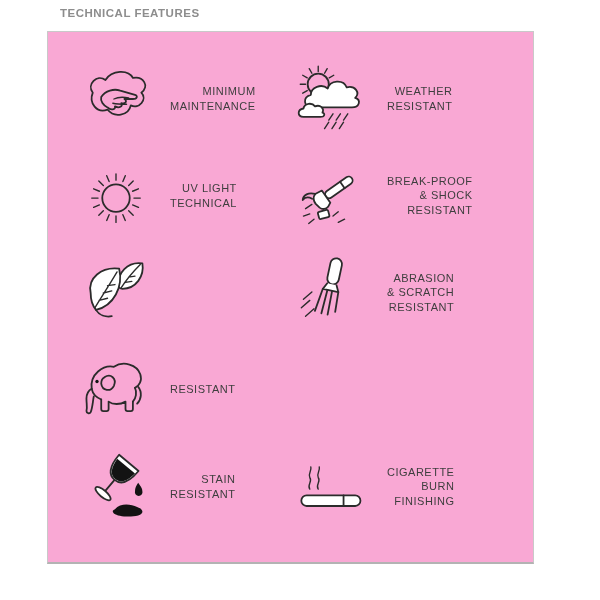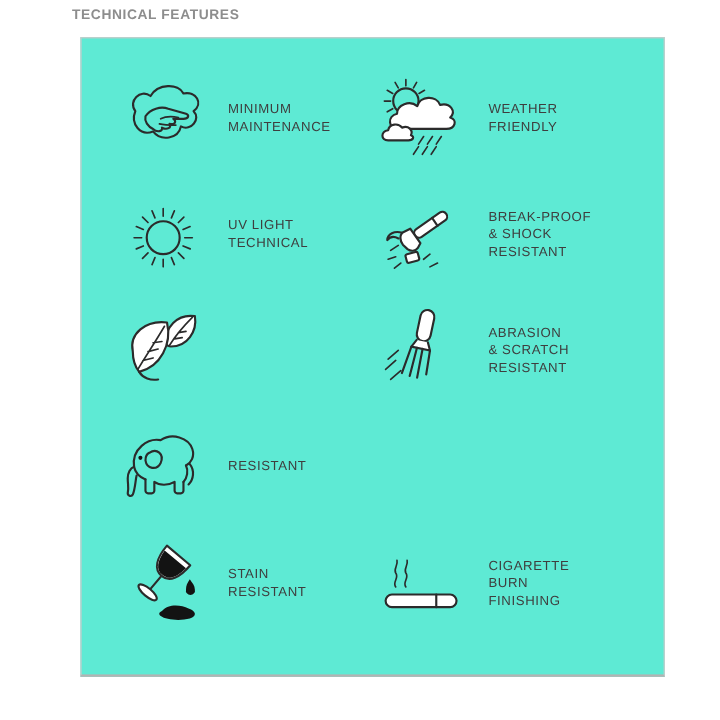--- a/index.html
+++ b/index.html
@@ -1,21 +1,21 @@
 <!DOCTYPE html>
 <html><head>
 <meta charset="utf-8">
 <style>
   html,body{margin:0;padding:0;background:#fff;}
-  #stage{position:relative;width:600px;height:600px;background:#fff;overflow:hidden;
+  #stage{position:relative;width:552px;height:600px;background:#fff;overflow:hidden;
          font-family:"Liberation Sans",sans-serif;}
   .page-title{position:absolute;left:60px;top:7px;font-size:11.5px;font-weight:bold;
               color:#8d8d8d;letter-spacing:.5px;}
-  .panel{position:absolute;left:67px;top:31px;width:487px;height:533px;background:#5eead4;
-         border:1px solid #c9c9c9;border-bottom:2px solid #b3b3b3;box-sizing:border-box;}
+  .panel{position:absolute;left:47px;top:31px;width:487px;height:533px;background:#f9a8d4;
+         border:1px solid #c9c9c9;border-bottom:2px solid #b3b3b3;box-sizing:border-box;text-align:right;}
   .features-grid{display:grid;grid-template-columns:217px 1fr;grid-template-rows:repeat(5,97px);
                  padding:18px 0 0 28px;}
   .cell{display:flex;align-items:center;}
   .icon-box{width:80px;min-width:80px;height:80px;display:flex;align-items:center;justify-content:center;
             margin-right:14px;}
   .feature-label{font-size:11px;color:#3e3e3e;letter-spacing:.5px;line-height:1.32;
                  white-space:pre-line;}
   
   .ic path,.ic line,.ic rect,.ic circle,.ic ellipse{fill:none;stroke:#2b2b2b;stroke-width:1.7;
        stroke-linecap:round;stroke-linejoin:round;}
@@ -50,21 +50,21 @@
         <div class="icon-box">
           <svg class="ic" width="76" height="76" viewBox="0 0 72 72">
             <circle cx="22" cy="22" r="10"></circle>
             <path class="thin" d="M22 10 L22 5 M16 11.6 L13.5 7.3 M11.6 16 L7.3 13.5 M10 22 L5 22 M11.6 28 L7.3 30.5 M28 11.6 L30.5 7.3 M32.4 16 L36.7 13.5 M34 22 L39 22"></path>
             <path class="fw" d="M16 44 C8 44 7 34 15 32 C15 25 25 21 31 26 C33 18 46 17 49 25 C57 23 62 30 57 35 C63 37 61 44 54 44 Z"></path>
             <path class="fw" d="M8 53 C2 53 2 46 8 45 C9 40 16 39 19 43 C24 41 28 45 26 49 C29 50 28 53 24 53 Z"></path>
             <path class="thin" d="M36 50 L32 56 M43 50 L39 56 M50 50 L46 56 M32 58 L28 64 M39 58 L35 64 M46 58 L42 64"></path>
           </svg>
         </div>
         <div class="feature-label">WEATHER
-FRIENDLY</div>
+RESISTANT</div>
       </div>
 
       <div class="cell">
         <div class="icon-box">
           <svg class="ic" width="76" height="76" viewBox="0 0 72 72">
             <circle cx="36" cy="38" r="13"></circle>
             <path class="thin" d="M53 38 L59 38 M51.7 44.5 L57.3 46.8 M48 50 L52.3 54.3 M42.5 53.7 L44.8 59.2 M36 55 L36 61 M29.5 53.7 L27.2 59.2 M24 50 L19.7 54.3 M20.3 44.5 L14.8 46.8 M19 38 L13 38 M20.3 31.5 L14.8 29.2 M24 26 L19.7 21.7 M29.5 22.3 L27.2 16.8 M36 21 L36 15 M42.5 22.3 L44.8 16.8 M48 26 L52.3 21.7 M51.7 31.5 L57.2 29.2"></path>
           </svg>
         </div>
         <div class="feature-label">UV LIGHT

